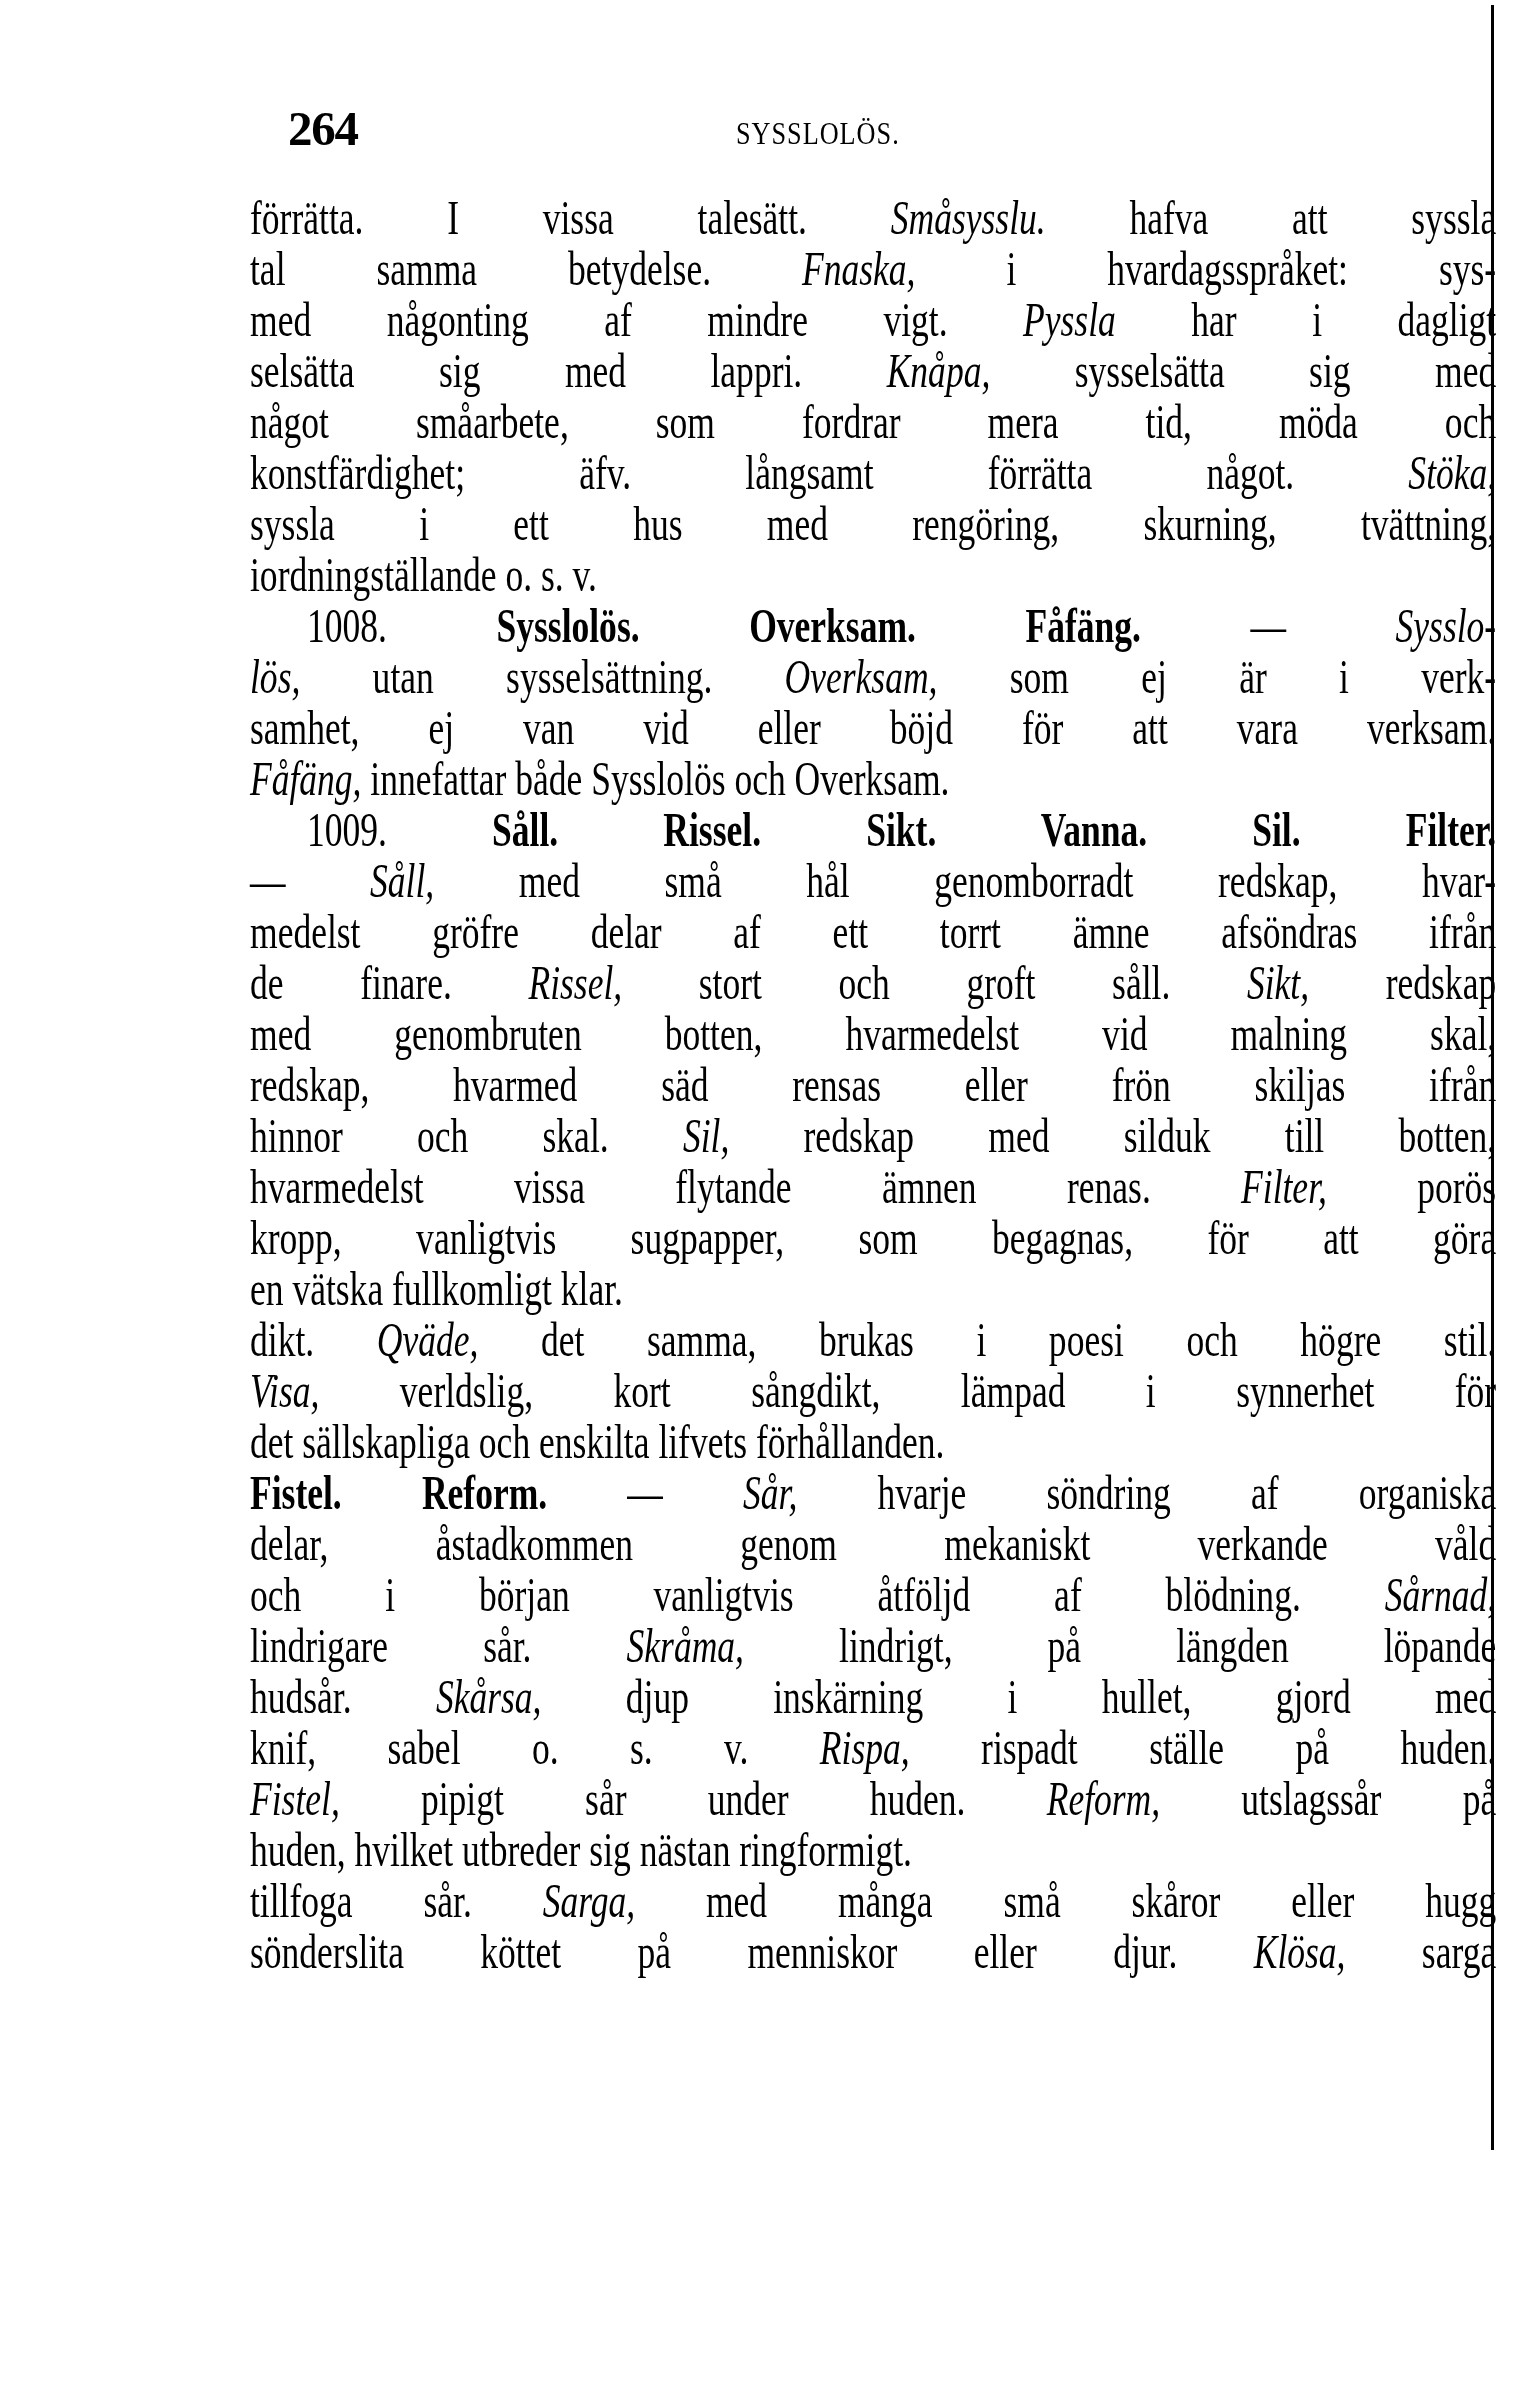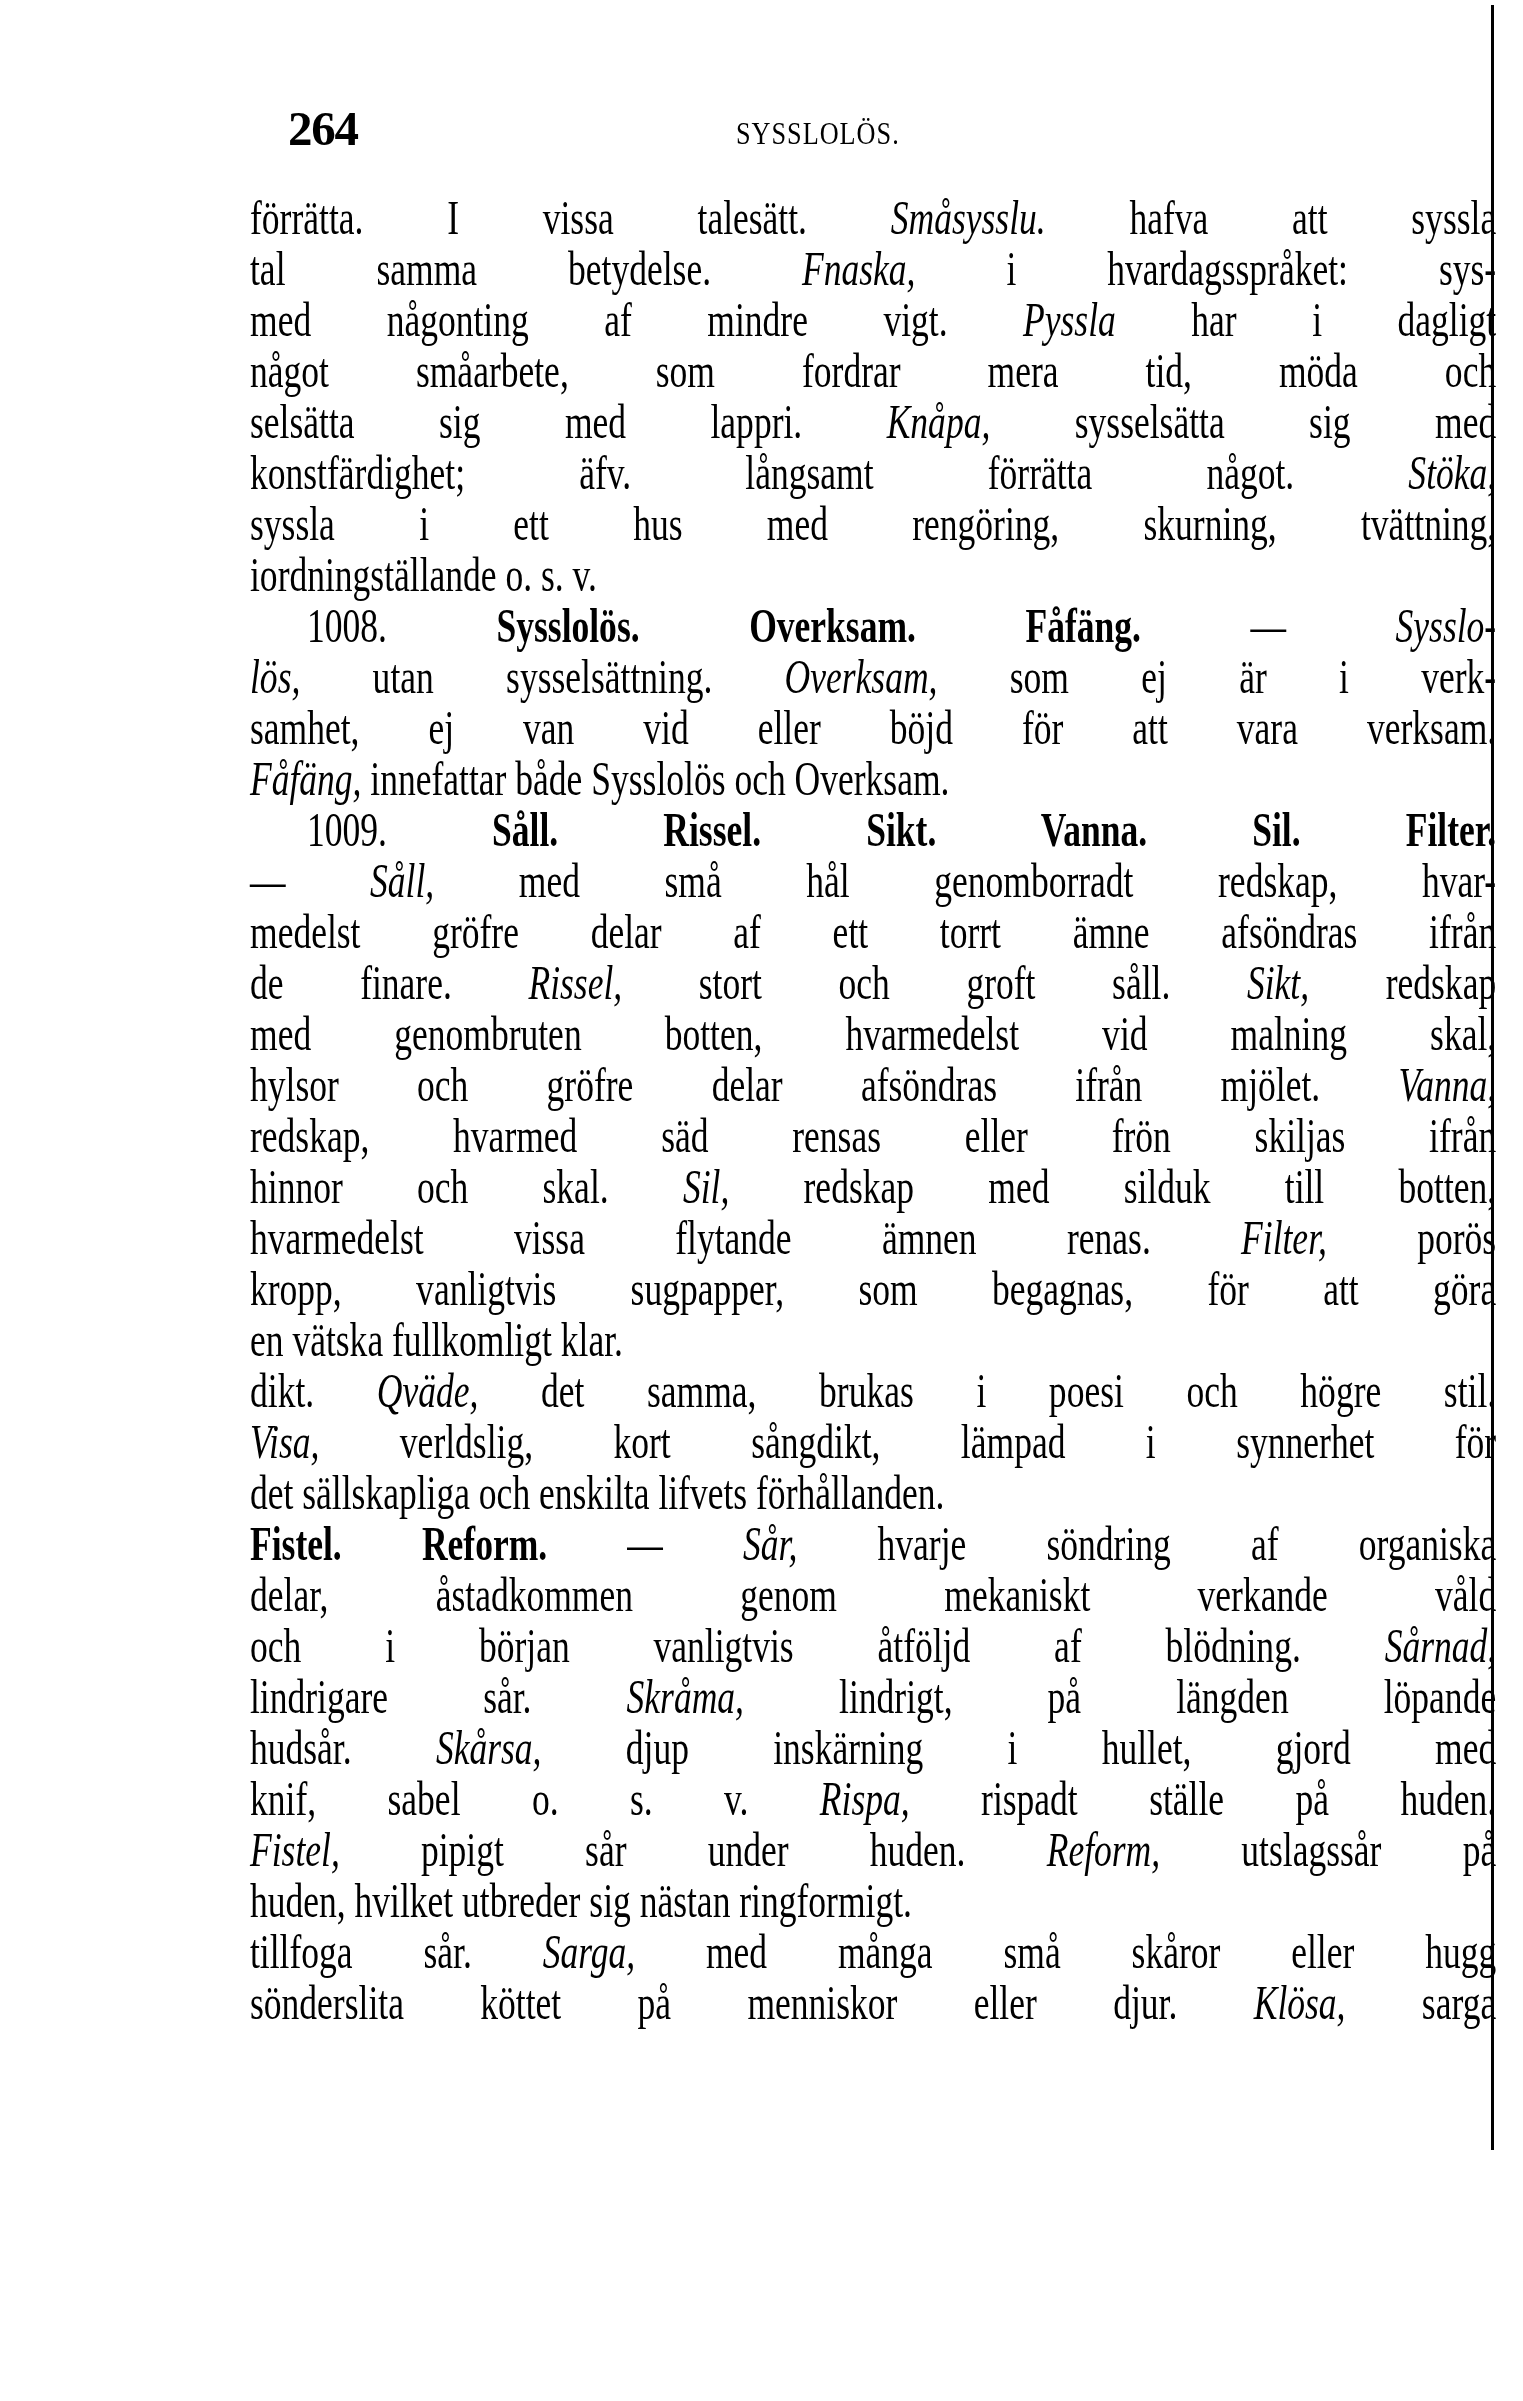--- a/index.html
+++ b/index.html
@@ -27,35 +27,34 @@
 
   <div class="header">
     <span class="page-number">264</span>
     <span class="running-head">SYSSLOLÖS.</span>
   </div>
 
   <div class="body-text" id="body-text">
       <div class="line justify"><span class="inner"><span>förrätta. I vissa talesätt. </span><span class="seg-i">Småsysslu.</span><span> hafva att syssla</span></span></div>
       <div class="line justify"><span class="inner"><span>tal samma betydelse. </span><span class="seg-i">Fnaska,</span><span> i hvardagsspråket: sys-</span></span></div>
       <div class="line justify"><span class="inner"><span>med någonting af mindre vigt. </span><span class="seg-i">Pyssla</span><span> har i dagligt</span></span></div>
+      <div class="line justify"><span class="inner"><span>selsätta sig med lappri. </span><span class="seg-i">Knåpa,</span><span> sysselsätta sig med</span></span></div>
       <div class="line justify"><span class="inner"><span>något småarbete, som fordrar mera tid, möda och</span></span></div>
-      <div class="line justify"><span class="inner"><span>selsätta sig med lappri. </span><span class="seg-i">Knåpa,</span><span> sysselsätta sig med</span></span></div>
       <div class="line justify"><span class="inner"><span>konstfärdighet; äfv. långsamt förrätta något. </span><span class="seg-i">Stöka,</span></span></div>
       <div class="line justify"><span class="inner"><span>syssla i ett hus med rengöring, skurning, tvättning,</span></span></div>
       <div class="line"><span class="inner"><span>iordningställande o. s. v.</span></span></div>
       <div class="line justify indent"><span class="inner"><span>1008. </span><span class="seg-b">Sysslolös. Overksam. Fåfäng.</span><span> — </span><span class="seg-i">Sysslo-</span></span></div>
       <div class="line justify"><span class="inner"><span class="seg-i">lös,</span><span> utan sysselsättning. </span><span class="seg-i">Overksam,</span><span> som ej är i verk-</span></span></div>
       <div class="line justify"><span class="inner"><span>samhet, ej van vid eller böjd för att vara verksam.</span></span></div>
       <div class="line"><span class="inner"><span class="seg-i">Fåfäng,</span><span> innefattar både Sysslolös och Overksam.</span></span></div>
       <div class="line justify indent"><span class="inner"><span>1009. </span><span class="seg-b">Såll. Rissel. Sikt. Vanna. Sil. Filter.</span></span></div>
       <div class="line justify"><span class="inner"><span>— </span><span class="seg-i">Såll,</span><span> med små hål genomborradt redskap, hvar-</span></span></div>
       <div class="line justify"><span class="inner"><span>medelst gröfre delar af ett torrt ämne afsöndras ifrån</span></span></div>
       <div class="line justify"><span class="inner"><span>de finare. </span><span class="seg-i">Rissel,</span><span> stort och groft såll. </span><span class="seg-i">Sikt,</span><span> redskap</span></span></div>
       <div class="line justify"><span class="inner"><span>med genombruten botten, hvarmedelst vid malning skal,</span></span></div>
-      <div class="line justify"><span class="inner"><span>hylsor och gröfre delar afsöndras ifrån mjölet. </span><span class="seg-i">Vanna,</span></span></div>
       <div class="line justify"><span class="inner"><span>redskap, hvarmed säd rensas eller frön skiljas ifrån</span></span></div>
       <div class="line justify"><span class="inner"><span>hinnor och skal. </span><span class="seg-i">Sil,</span><span> redskap med silduk till botten,</span></span></div>
       <div class="line justify"><span class="inner"><span>hvarmedelst vissa flytande ämnen renas. </span><span class="seg-i">Filter,</span><span> porös</span></span></div>
       <div class="line justify"><span class="inner"><span>kropp, vanligtvis sugpapper, som begagnas, för att göra</span></span></div>
       <div class="line"><span class="inner"><span>en vätska fullkomligt klar.</span></span></div>
       <div class="line justify"><span class="inner"><span>dikt. </span><span class="seg-i">Qväde,</span><span> det samma, brukas i poesi och högre stil.</span></span></div>
       <div class="line justify"><span class="inner"><span class="seg-i">Visa,</span><span> verldslig, kort sångdikt, lämpad i synnerhet för</span></span></div>
       <div class="line"><span class="inner"><span>det sällskapliga och enskilta lifvets förhållanden.</span></span></div>
       <div class="line justify"><span class="inner"><span class="seg-b">Fistel. Reform.</span><span> — </span><span class="seg-i">Sår,</span><span> hvarje söndring af organiska</span></span></div>
       <div class="line justify"><span class="inner"><span>delar, åstadkommen genom mekaniskt verkande våld</span></span></div>

